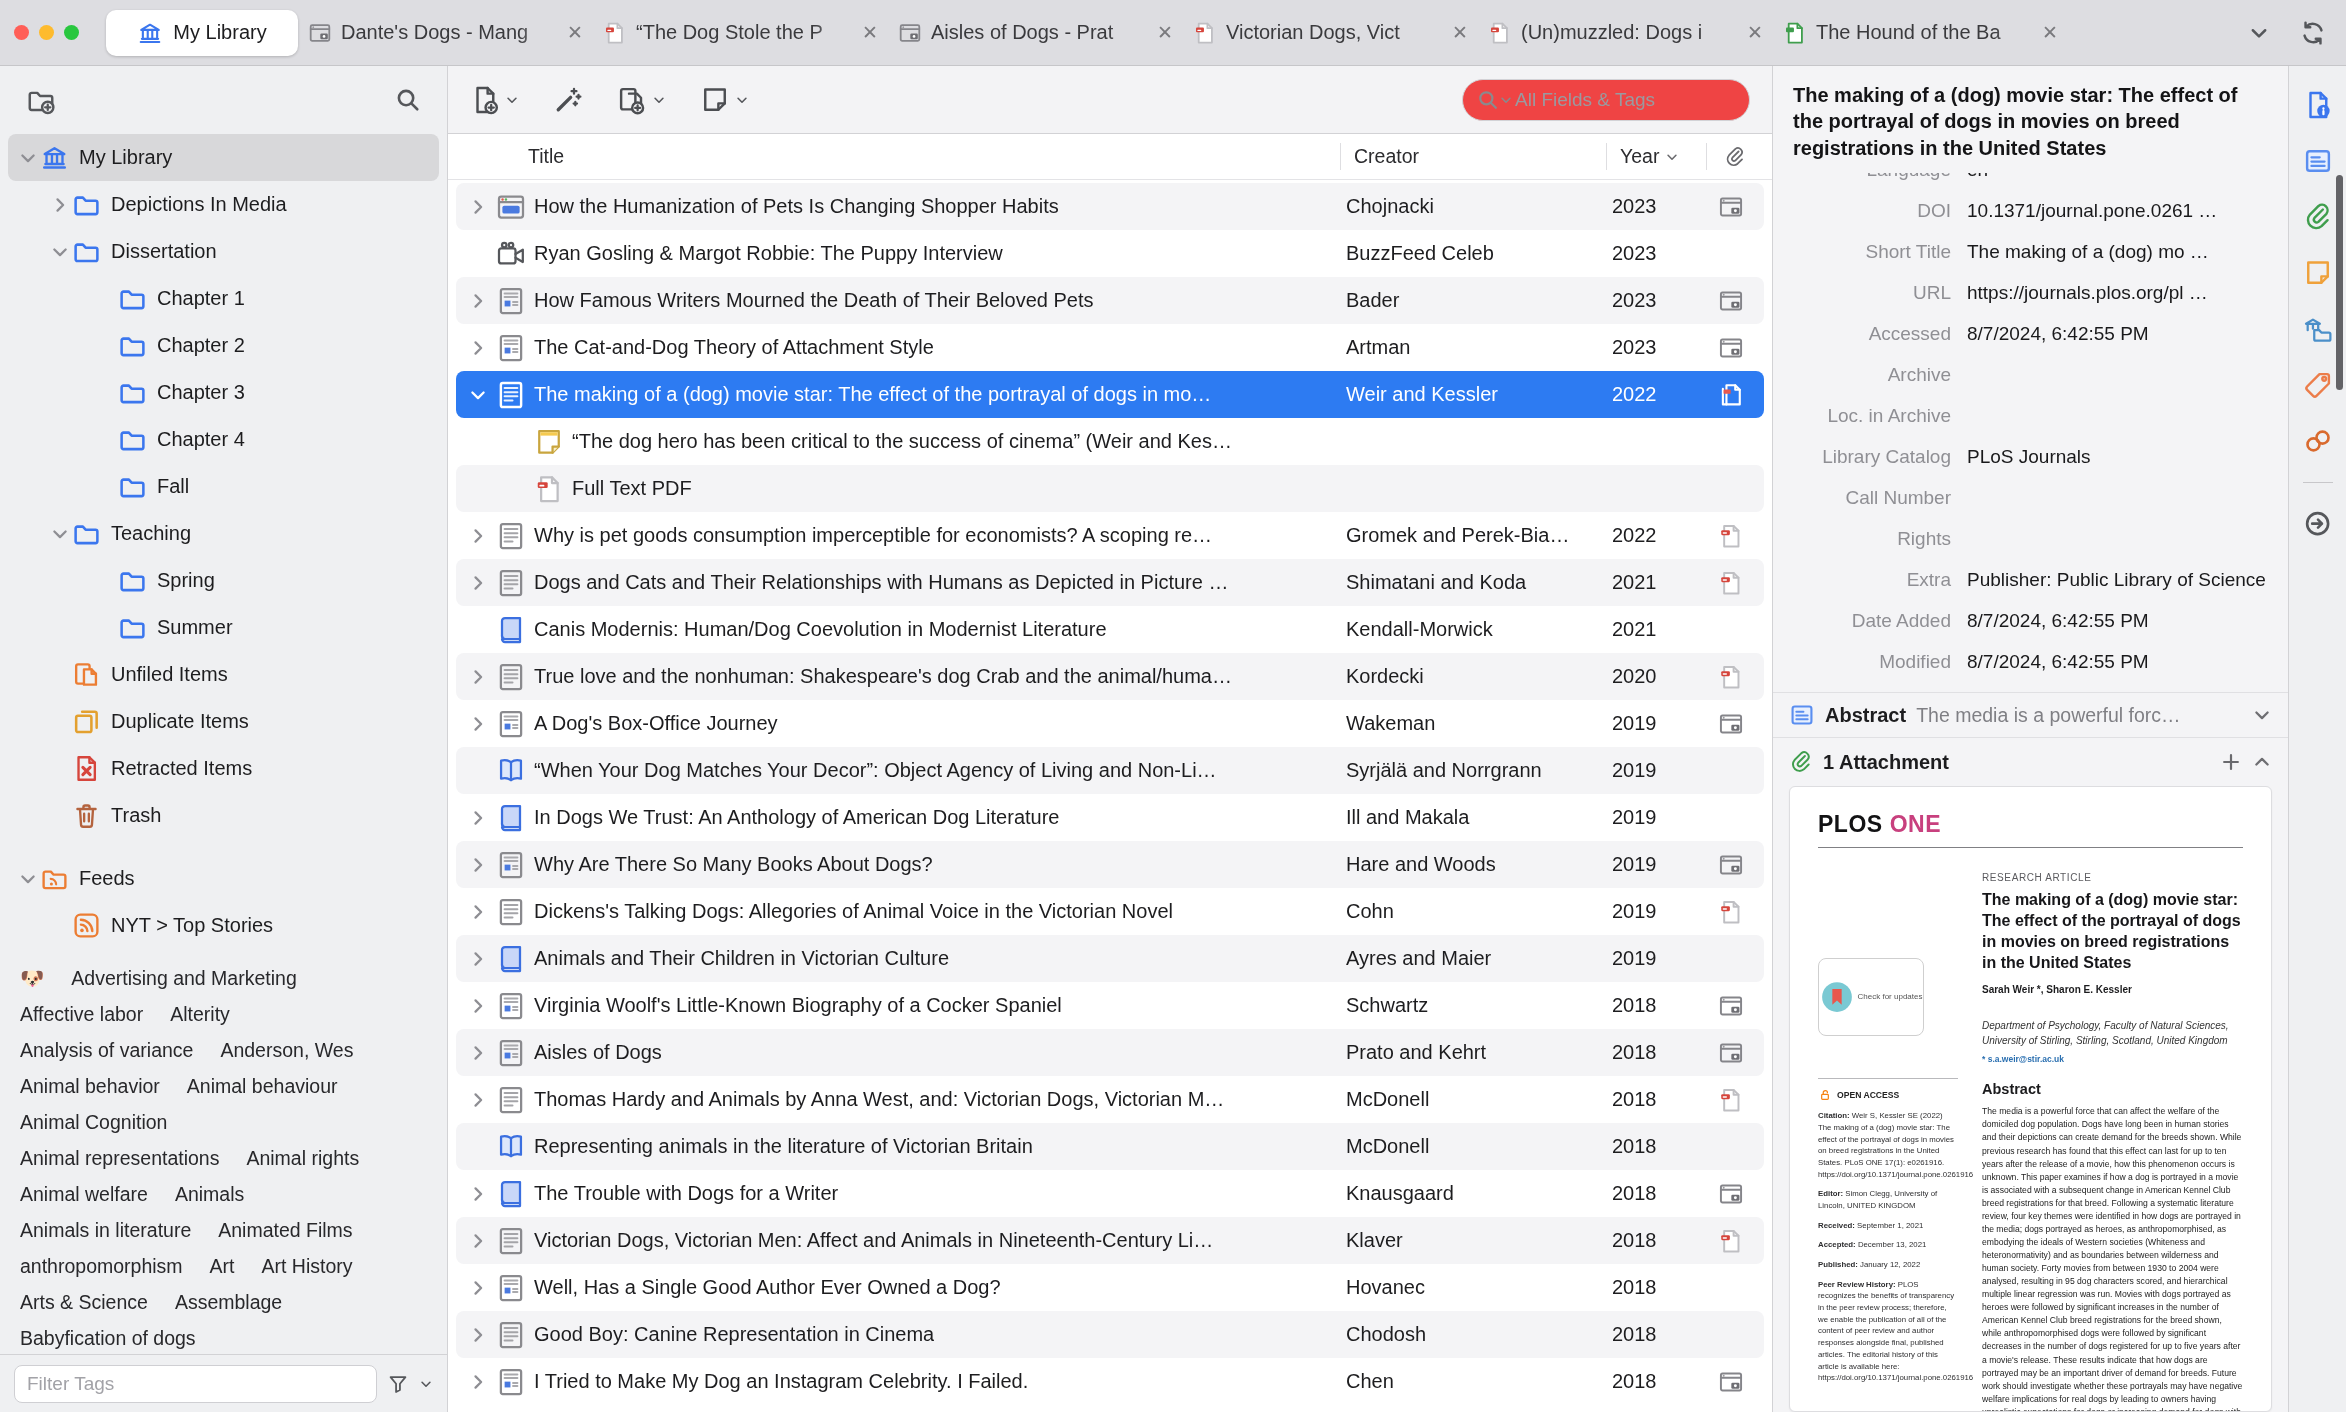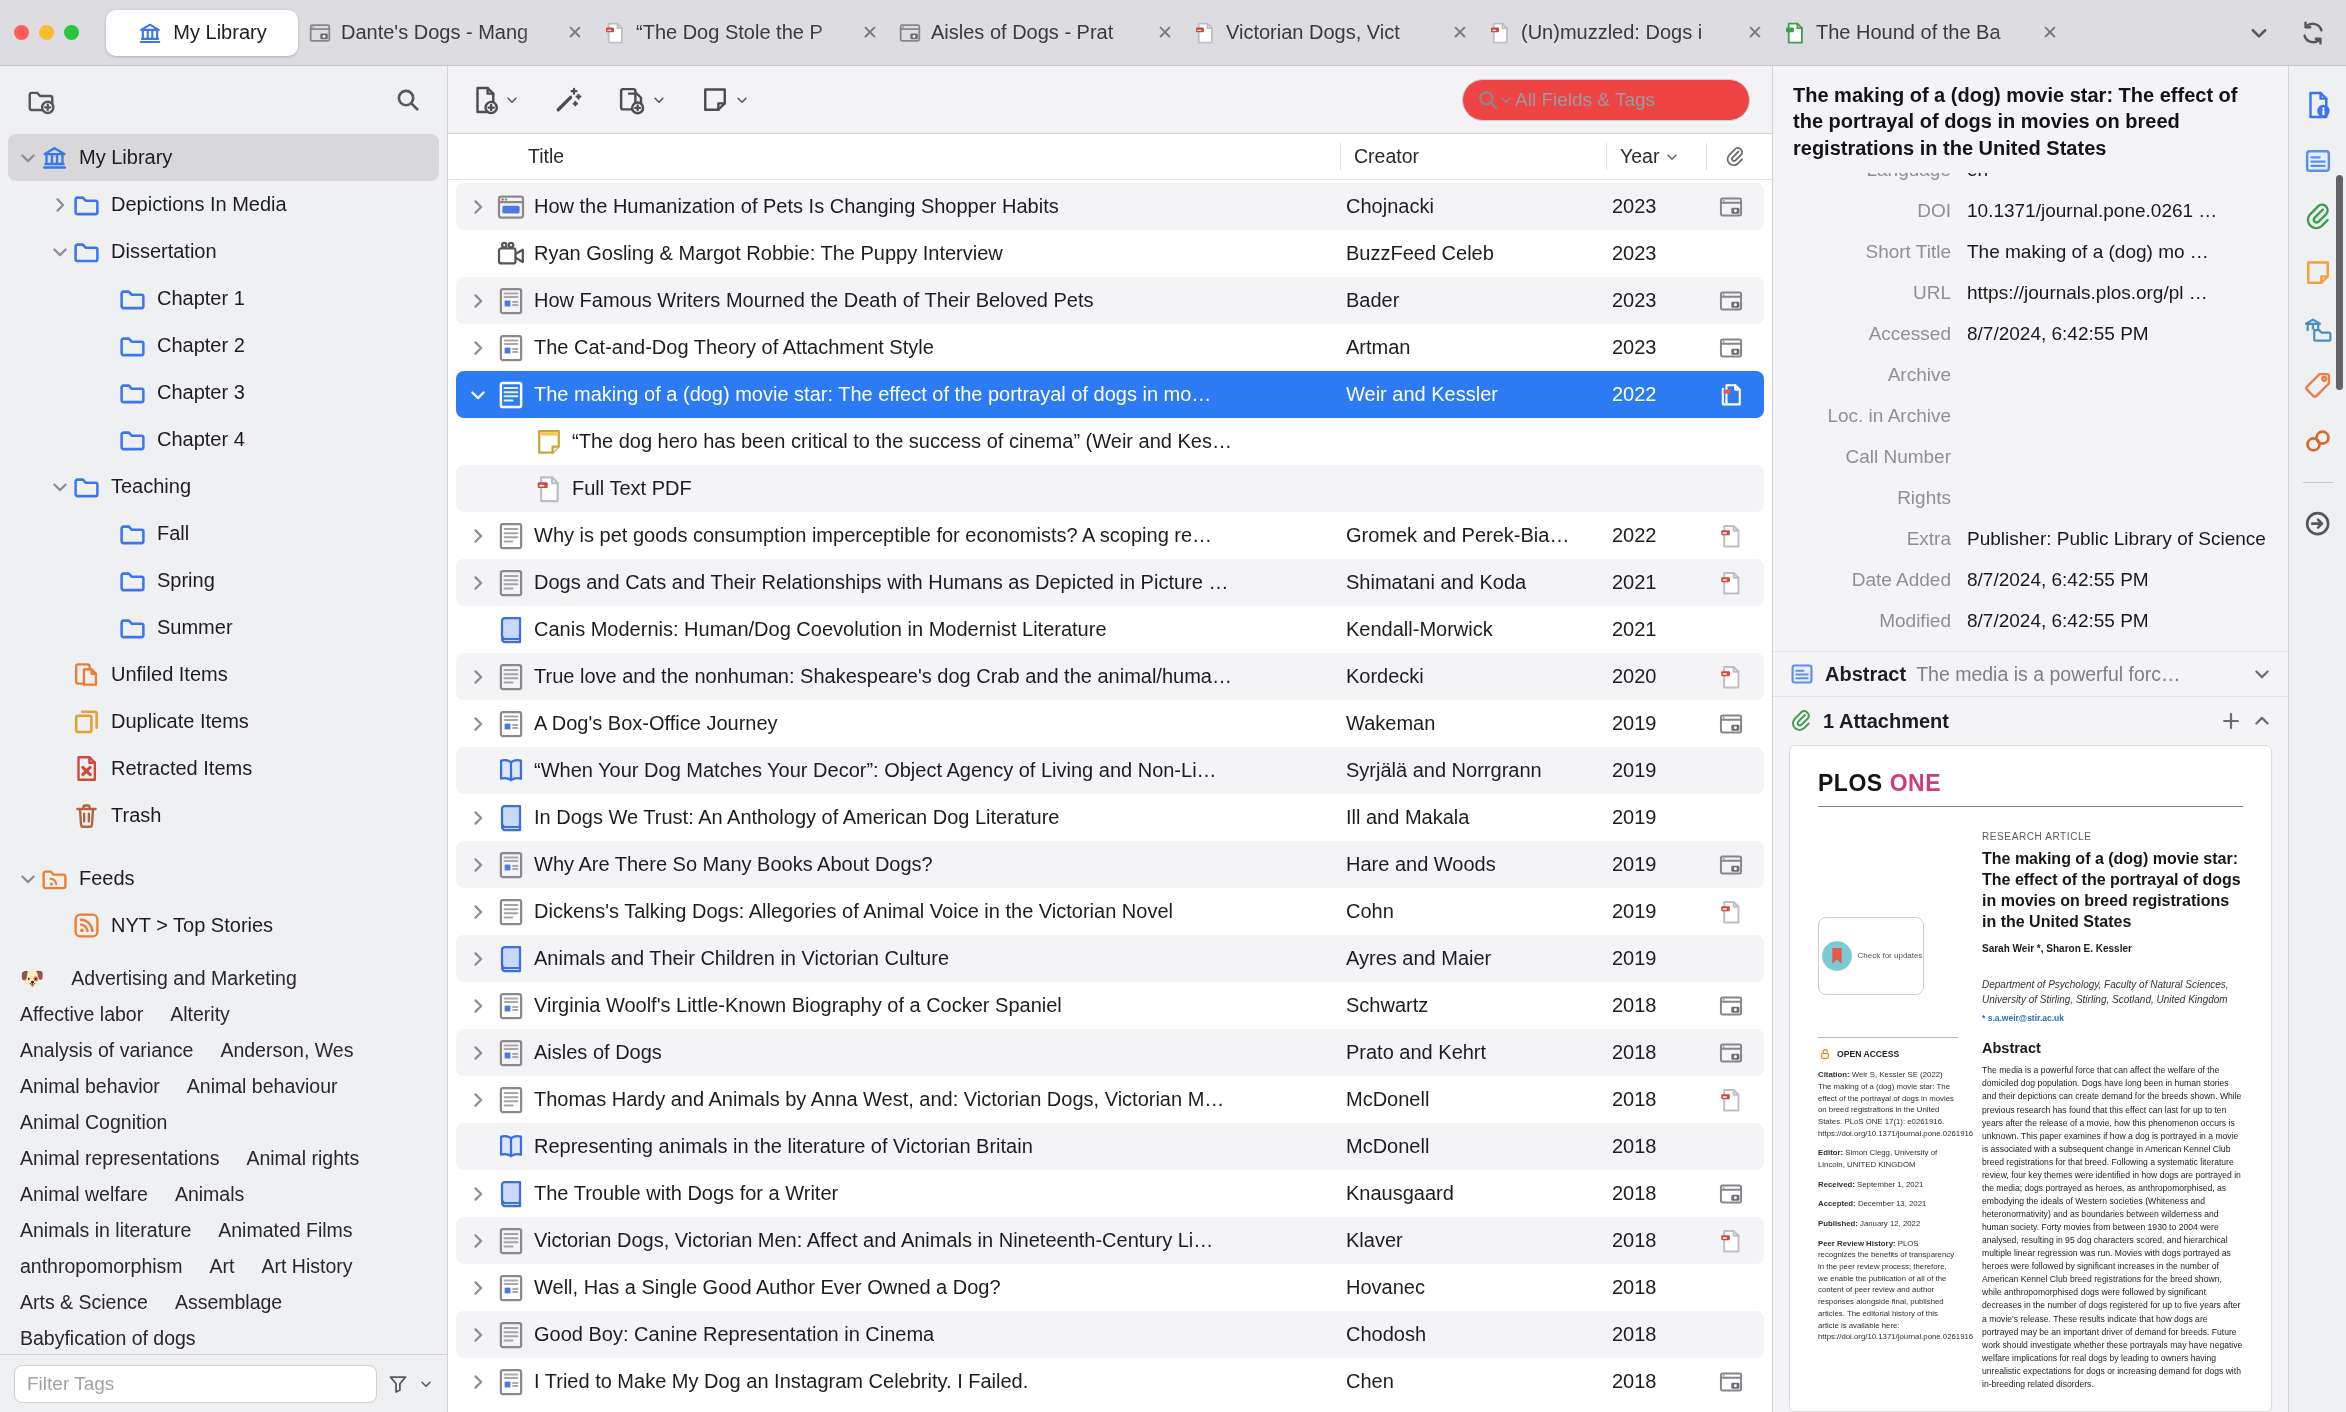--- a/index.html
+++ b/index.html
@@ -355,47 +355,47 @@
             <span class="twisty i20"></span>
             <span class="ticon">
               <svg viewBox="0 0 16 16" width="100%" height="100%" fill="none" stroke-linecap="round" stroke-linejoin="round">
                 <g stroke="#3b76ee" stroke-width="1.4">
                   <path d="M2 5.2 a1 1 0 0 1 1-1 h3 l1.5 1.7 h5.5 a1 1 0 0 1 1 1 v5.4 a1 1 0 0 1 -1 1 h-10 a1 1 0 0 1 -1-1 z"></path>
                 </g>
               </svg>
             </span>
             <span>Chapter 4</span>
           </div>
-          <div class="trow" style="padding-left: 42px;">
-            <span class="twisty i20">
-              <svg viewBox="0 0 16 16" width="100%" height="100%" fill="none" stroke-linecap="round" stroke-linejoin="round">
-                <g stroke="#8e8e93" stroke-width="1.8">
-                  <path d="M3.5 6 L8 10.5 L12.5 6"></path>
-                </g>
-              </svg>
-            </span>
-            <span class="ticon">
-              <svg viewBox="0 0 16 16" width="100%" height="100%" fill="none" stroke-linecap="round" stroke-linejoin="round">
-                <g stroke="#3b76ee" stroke-width="1.4">
-                  <path d="M2 5.2 a1 1 0 0 1 1-1 h3 l1.5 1.7 h5.5 a1 1 0 0 1 1 1 v5.4 a1 1 0 0 1 -1 1 h-10 a1 1 0 0 1 -1-1 z"></path>
-                </g>
-              </svg>
-            </span>
-            <span>Teaching</span>
-          </div>
           <div class="trow" style="padding-left: 88px;">
             <span class="twisty i20"></span>
             <span class="ticon">
               <svg viewBox="0 0 16 16" width="100%" height="100%" fill="none" stroke-linecap="round" stroke-linejoin="round">
                 <g stroke="#3b76ee" stroke-width="1.4">
                   <path d="M2 5.2 a1 1 0 0 1 1-1 h3 l1.5 1.7 h5.5 a1 1 0 0 1 1 1 v5.4 a1 1 0 0 1 -1 1 h-10 a1 1 0 0 1 -1-1 z"></path>
                 </g>
               </svg>
             </span>
             <span>Fall</span>
+          </div>
+          <div class="trow" style="padding-left: 42px;">
+            <span class="twisty i20">
+              <svg viewBox="0 0 16 16" width="100%" height="100%" fill="none" stroke-linecap="round" stroke-linejoin="round">
+                <g stroke="#8e8e93" stroke-width="1.8">
+                  <path d="M3.5 6 L8 10.5 L12.5 6"></path>
+                </g>
+              </svg>
+            </span>
+            <span class="ticon">
+              <svg viewBox="0 0 16 16" width="100%" height="100%" fill="none" stroke-linecap="round" stroke-linejoin="round">
+                <g stroke="#3b76ee" stroke-width="1.4">
+                  <path d="M2 5.2 a1 1 0 0 1 1-1 h3 l1.5 1.7 h5.5 a1 1 0 0 1 1 1 v5.4 a1 1 0 0 1 -1 1 h-10 a1 1 0 0 1 -1-1 z"></path>
+                </g>
+              </svg>
+            </span>
+            <span>Teaching</span>
           </div>
           <div class="trow" style="padding-left: 88px;">
             <span class="twisty i20"></span>
             <span class="ticon">
               <svg viewBox="0 0 16 16" width="100%" height="100%" fill="none" stroke-linecap="round" stroke-linejoin="round">
                 <g stroke="#3b76ee" stroke-width="1.4">
                   <path d="M2 5.2 a1 1 0 0 1 1-1 h3 l1.5 1.7 h5.5 a1 1 0 0 1 1 1 v5.4 a1 1 0 0 1 -1 1 h-10 a1 1 0 0 1 -1-1 z"></path>
                 </g>
               </svg>
             </span>
@@ -1466,20 +1466,24 @@
             <span class="fl">Accessed</span>
             <span class="fv">8/7/2024, 6:42:55 PM</span>
           </div>
           <div class="frow">
             <span class="fl">Archive</span>
             <span class="fv"></span>
           </div>
           <div class="frow">
             <span class="fl">Loc. in Archive</span>
             <span class="fv"></span>
+          </div>
+          <div class="frow">
+            <span class="fl">Library Catalog</span>
+            <span class="fv">PLoS Journals</span>
           </div>
           <div class="frow">
             <span class="fl">Call Number</span>
             <span class="fv"></span>
           </div>
           <div class="frow">
             <span class="fl">Rights</span>
             <span class="fv"></span>
           </div>
           <div class="frow">

